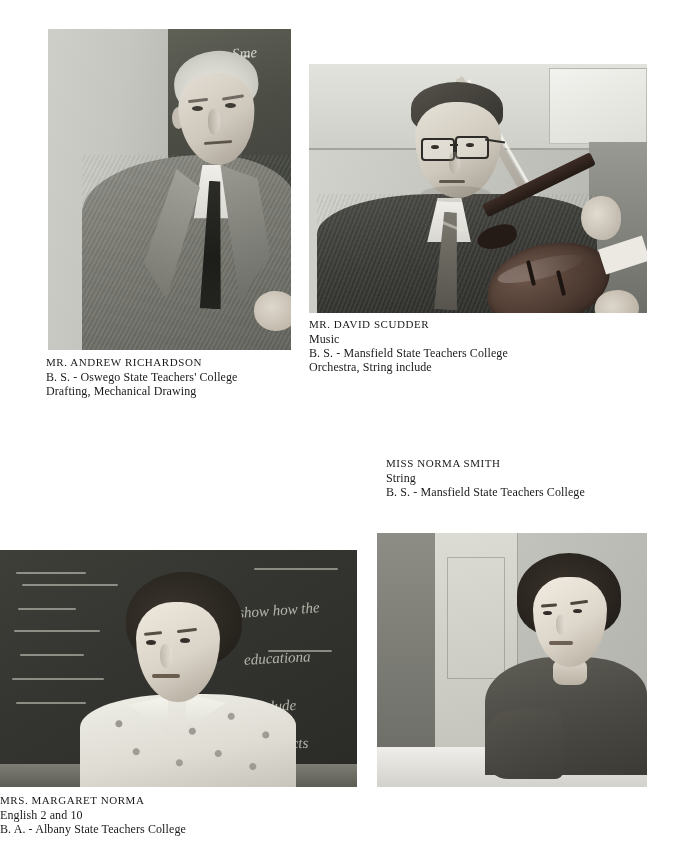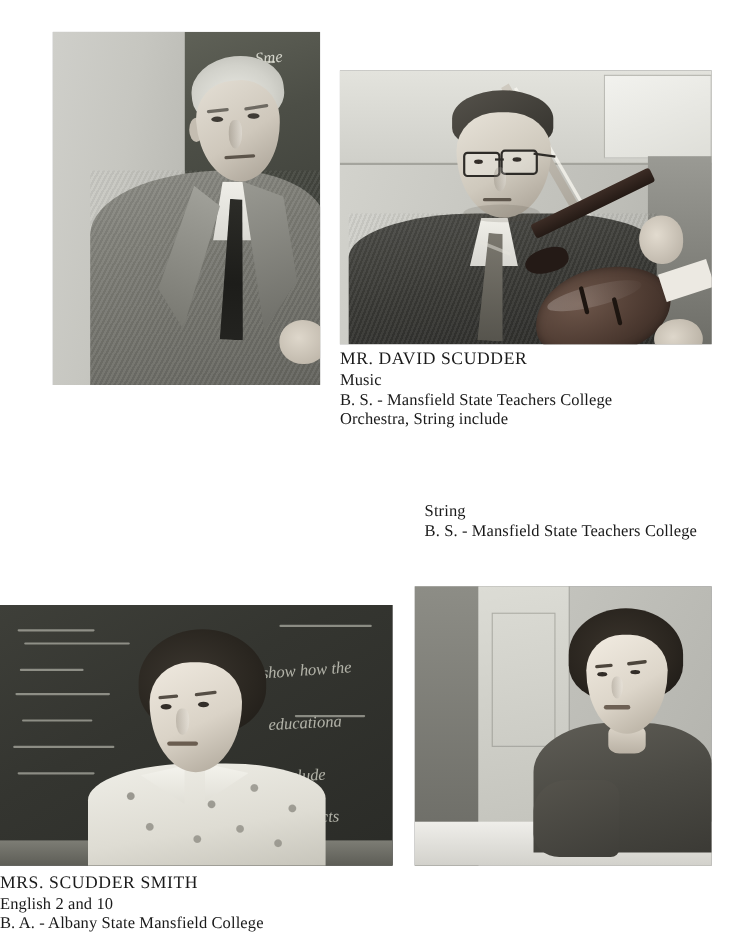--- a/index.html
+++ b/index.html
@@ -27,27 +27,27 @@
     overflow: hidden;
     background: #8a8a8a;
   }
 
   
   .caption {
     position: absolute;
     line-height: 1.18;
   }
   .caption .name {
-    font-size: 16px;
+    font-size: 11px;
     letter-spacing: 0.55px;
     white-space: nowrap;
     margin-bottom: 1px;
   }
   .caption .line {
-    font-size: 15px;
+    font-size: 12px;
     letter-spacing: 0.1px;
     white-space: nowrap;
   }
 
   
   #photo-richardson {
     left: 48px;
     top: 29px;
     width: 243px;
     height: 321px;
@@ -589,20 +589,25 @@
     <div class="rich-face"></div>
     <div class="rich-brow l"></div>
     <div class="rich-brow r"></div>
     <div class="rich-eye l"></div>
     <div class="rich-eye r"></div>
     <div class="rich-nose"></div>
     <div class="rich-mouth"></div>
     <div class="rich-hand"></div>
   </div>
 
+  <div class="caption" id="caption-richardson">
+    <div class="name">MR. ANDREW RICHARDSON</div>
+    <div class="line">B. S. - Oswego State Teachers' College</div>
+    <div class="line">Drafting, Mechanical Drawing</div>
+  </div>
 
   <div class="photo" id="photo-scudder">
     <div class="scud-bg"></div>
     <div class="scud-wall"></div>
     <div class="scud-window"></div>
     <div class="scud-wall-line"></div>
     <div class="scud-dark-r"></div>
     <div class="violin-bow"></div>
     <div class="violin-bow-hair"></div>
     <div class="scud-suit"></div>
@@ -631,20 +636,21 @@
   </div>
 
   <div class="caption" id="caption-scudder">
     <div class="name">MR. DAVID SCUDDER</div>
     <div class="line">Music</div>
     <div class="line">B. S. - Mansfield State Teachers College</div>
     <div class="line">Orchestra, String include</div>
   </div>
 
   <div class="caption" id="caption-norma">
+    <div class="name">MISS NORMA SMITH</div>
     <div class="line">String</div>
     <div class="line">B. S. - Mansfield State Teachers College</div>
   </div>
 
   <div class="photo" id="photo-margaret">
     <div class="marg-board">
       <div class="hw" style="left:16px;  top:22px;  width:70px;"></div>
       <div class="hw" style="left:22px;  top:34px;  width:96px;"></div>
       <div class="hw" style="left:18px;  top:58px;  width:58px;"></div>
       <div class="hw" style="left:14px;  top:80px;  width:86px;"></div>
@@ -686,18 +692,18 @@
     <div class="norma-face"></div>
     <div class="norma-brow l"></div>
     <div class="norma-brow r"></div>
     <div class="norma-eye l"></div>
     <div class="norma-eye r"></div>
     <div class="norma-nose"></div>
     <div class="norma-mouth"></div>
   </div>
 
   <div class="caption" id="caption-margaret">
-    <div class="name">MRS. SCUDDER SMITH</div>
+    <div class="name">MRS. MARGARET NORMA</div>
     <div class="line">English 2 and 10</div>
-    <div class="line">B. A. - Albany State Mansfield College</div>
+    <div class="line">B. A. - Albany State Teachers College</div>
   </div>
 
 </div>
 
 </body></html>

